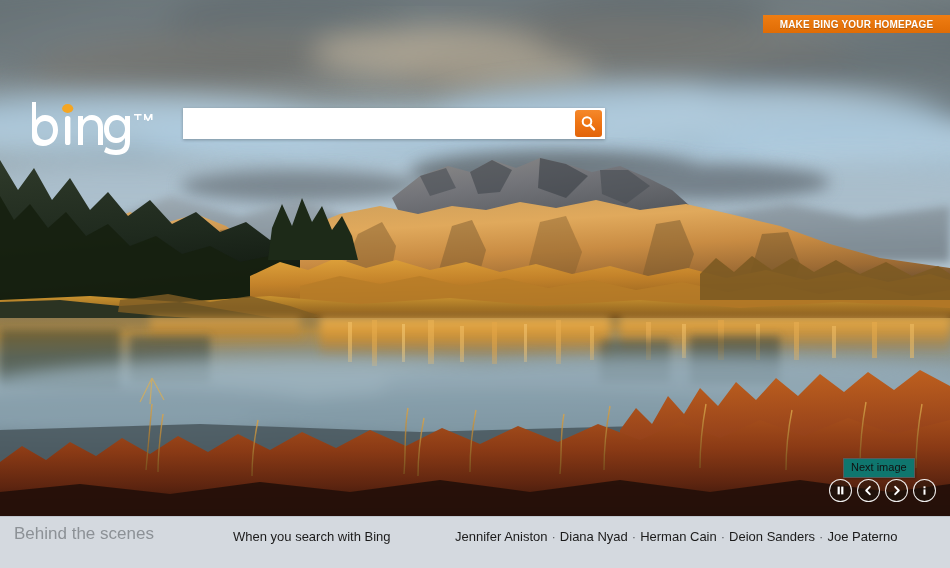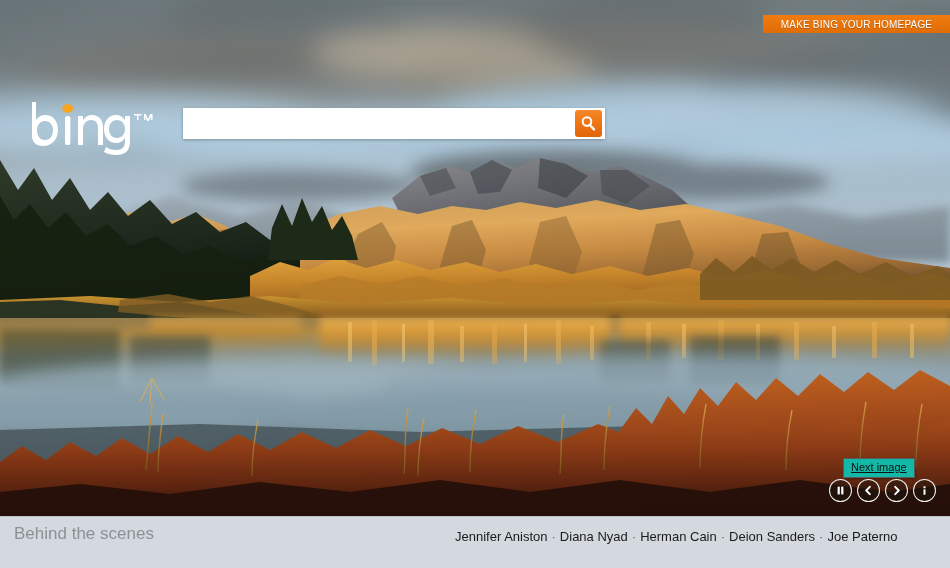--- a/index.html
+++ b/index.html
@@ -47,21 +47,21 @@
     background: #e8710a;
     background: linear-gradient(180deg, #ef7d12 0%, #e06c05 100%);
     display: flex;
     align-items: center;
     justify-content: center;
     cursor: pointer;
   }
   #homepage-banner span {
     color: #ffffff;
     font-size: 10px;
-    font-weight: normal;
+    font-weight: bold;
     letter-spacing: 0.2px;
     white-space: nowrap;
     text-shadow: 0 1px 0 rgba(120,55,0,0.45);
   }
 
   
   #bing-logo {
     position: absolute;
     left: 26px;
     top: 96px;
@@ -135,29 +135,28 @@
     cursor: pointer;
     padding: 0;
   }
   .media-btn svg { display: block; }
 
   
   #tooltip-next-image {
     position: absolute;
     left: 843px;
     top: 458px;
-    background: #14b8a6;
+    background: #0f766e;
     border: 1px solid #5a5a5a;
     padding: 2px 7px 3px 7px;
     font-size: 11px;
     color: #111111;
     white-space: nowrap;
     line-height: 13px;
     box-shadow: 1px 1px 2px rgba(0,0,0,0.25);
-    text-decoration: underline;
   }
 
   
   #bottom-bar {
     position: absolute;
     left: 0;
     top: 516px;
     width: 950px;
     height: 52px;
     background: #d4d9df;
@@ -586,20 +585,21 @@
     </div>
   </div>
 
   <div id="bottom-bar">
 
     <div class="bb-col" id="bb-col-0">
       <div class="bb-heading">Behind the scenes</div>
     </div>
 
     <div class="bb-col" id="bb-col-1">
+      <div class="bb-sub">When you search with Bing</div>
     </div>
 
     <div class="bb-col" id="bb-col-2">
       <div class="bb-trends" id="trend-list"><span class="trend">Jennifer Aniston</span><span class="sep">·</span><span class="trend">Diana Nyad</span><span class="sep">·</span><span class="trend">Herman Cain</span><span class="sep">·</span><span class="trend">Deion Sanders</span><span class="sep">·</span><span class="trend">Joe Paterno</span></div>
     </div>
 
   </div>
 
 </div>
 

